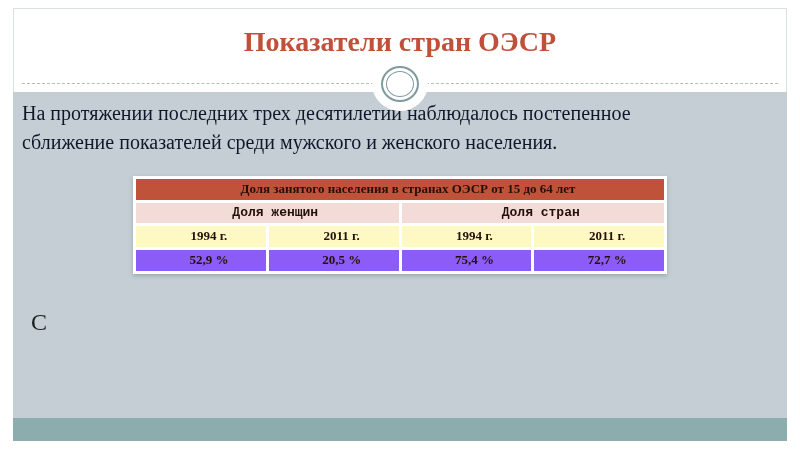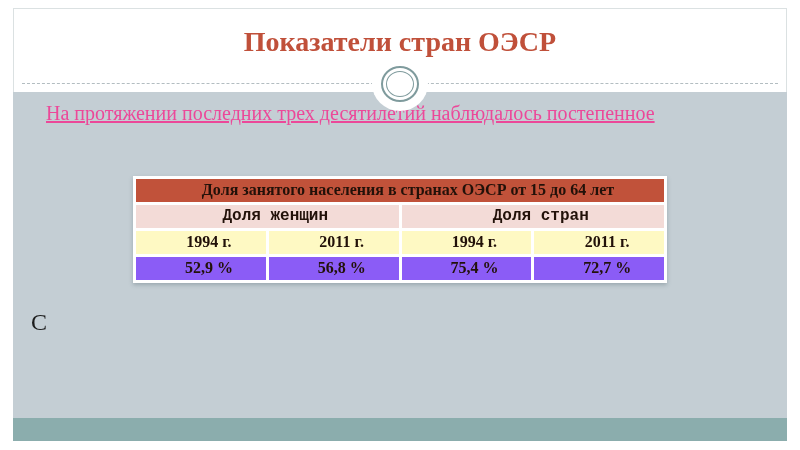--- a/index.html
+++ b/index.html
@@ -55,40 +55,39 @@
   .ring-outer{
     width:38px;height:36px;border:2px solid #7f9b9d;border-radius:50%;
     display:flex;align-items:center;justify-content:center;
     box-sizing:border-box;
   }
   .ring-inner{
     width:28px;height:26px;border:1px solid #7f9b9d;border-radius:50%;
     box-sizing:border-box;
   }
   .body-paragraph{
-    position:absolute;left:46px;top:99px;width:730px;
+    position:absolute;left:22px;top:99px;width:730px;
     font-size:20px;line-height:1.47;
-    color:#ec4899;
+    color:#0f172a;
     z-index:2;
-    text-decoration:underline;
   }
   .body-line{display:block;}
   
   .data-table{
     position:absolute;left:133px;top:176px;width:534px;
     border-collapse:separate;border-spacing:3px;
     background:#ffffff;
     box-shadow:0 2px 4px rgba(80,100,110,0.35);
     table-layout:fixed;
     z-index:2;
   }
   .data-table td{
     text-align:center;
     font-weight:bold;
-    font-size:16px;
+    font-size:13px;
     color:#221109;
     padding:2px 0 3px 16px;
   }
   .cell-title{background:#c1523a;color:#2a1007;}
   .cell-group{background:#f3dbd7;font-size:16px;color:#181210;font-family:Liberation Mono, monospace;}
   .cell-year{background:#fef9c3;color:#241b16;}
   .cell-value{background:#8b5cf6;color:#241f1d;}
   .stray-letter{
     position:absolute;left:31px;top:309px;
     font-size:24px;color:#1c1c1c;
@@ -111,40 +110,41 @@
   <div class="ornament">
     <div class="ring-outer">
       <div class="ring-inner"></div>
     </div>
   </div>
 
   <div class="slide-title">Показатели стран ОЭСР</div>
 
   <div class="body-paragraph">
     <span class="body-line">На протяжении последних трех десятилетий наблюдалось постепенное</span>
+    <span class="body-line">сближение показателей среди мужского и женского населения.</span>
   </div>
 
   <table class="data-table">
     <tbody>
       <tr>
         <td colspan="4" class="cell-title">Доля занятого населения в странах ОЭСР от 15 до 64 лет</td>
       </tr>
       <tr>
         <td colspan="2" class="cell-group">Доля женщин</td>
         <td colspan="2" class="cell-group">Доля стран</td>
       </tr>
       <tr>
         <td class="cell-year">1994 г.</td>
         <td class="cell-year">2011 г.</td>
         <td class="cell-year">1994 г.</td>
         <td class="cell-year">2011 г.</td>
       </tr>
       <tr>
         <td class="cell-value">52,9 %</td>
-        <td class="cell-value">56,8 %</td>
+        <td class="cell-value">20,5 %</td>
         <td class="cell-value">75,4 %</td>
         <td class="cell-value">72,7 %</td>
       </tr>
     </tbody>
   </table>
 
   <div class="stray-letter">С</div>
 
 </div>
 

